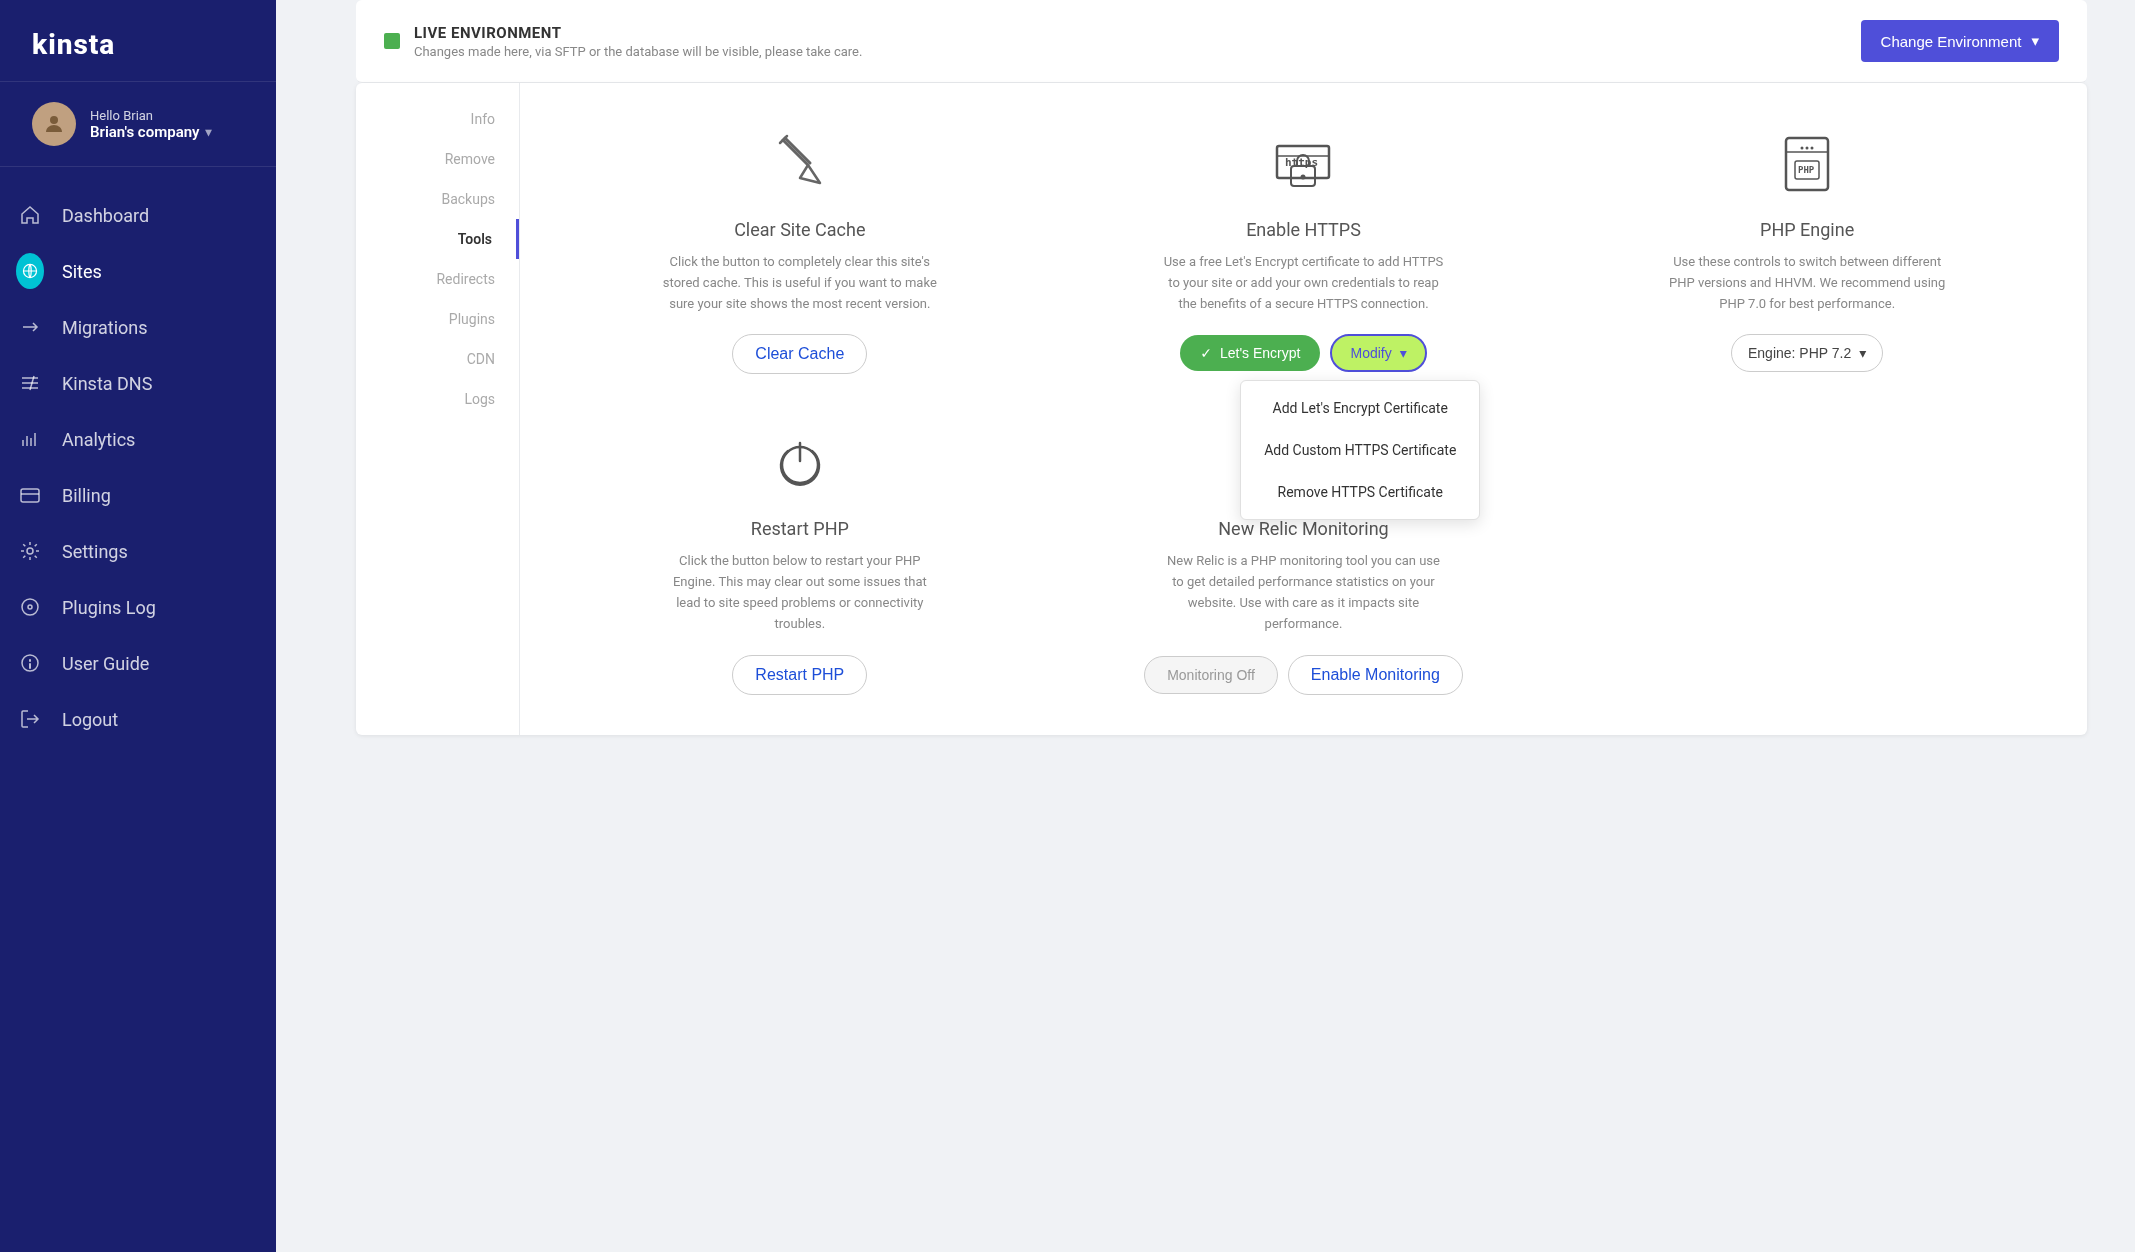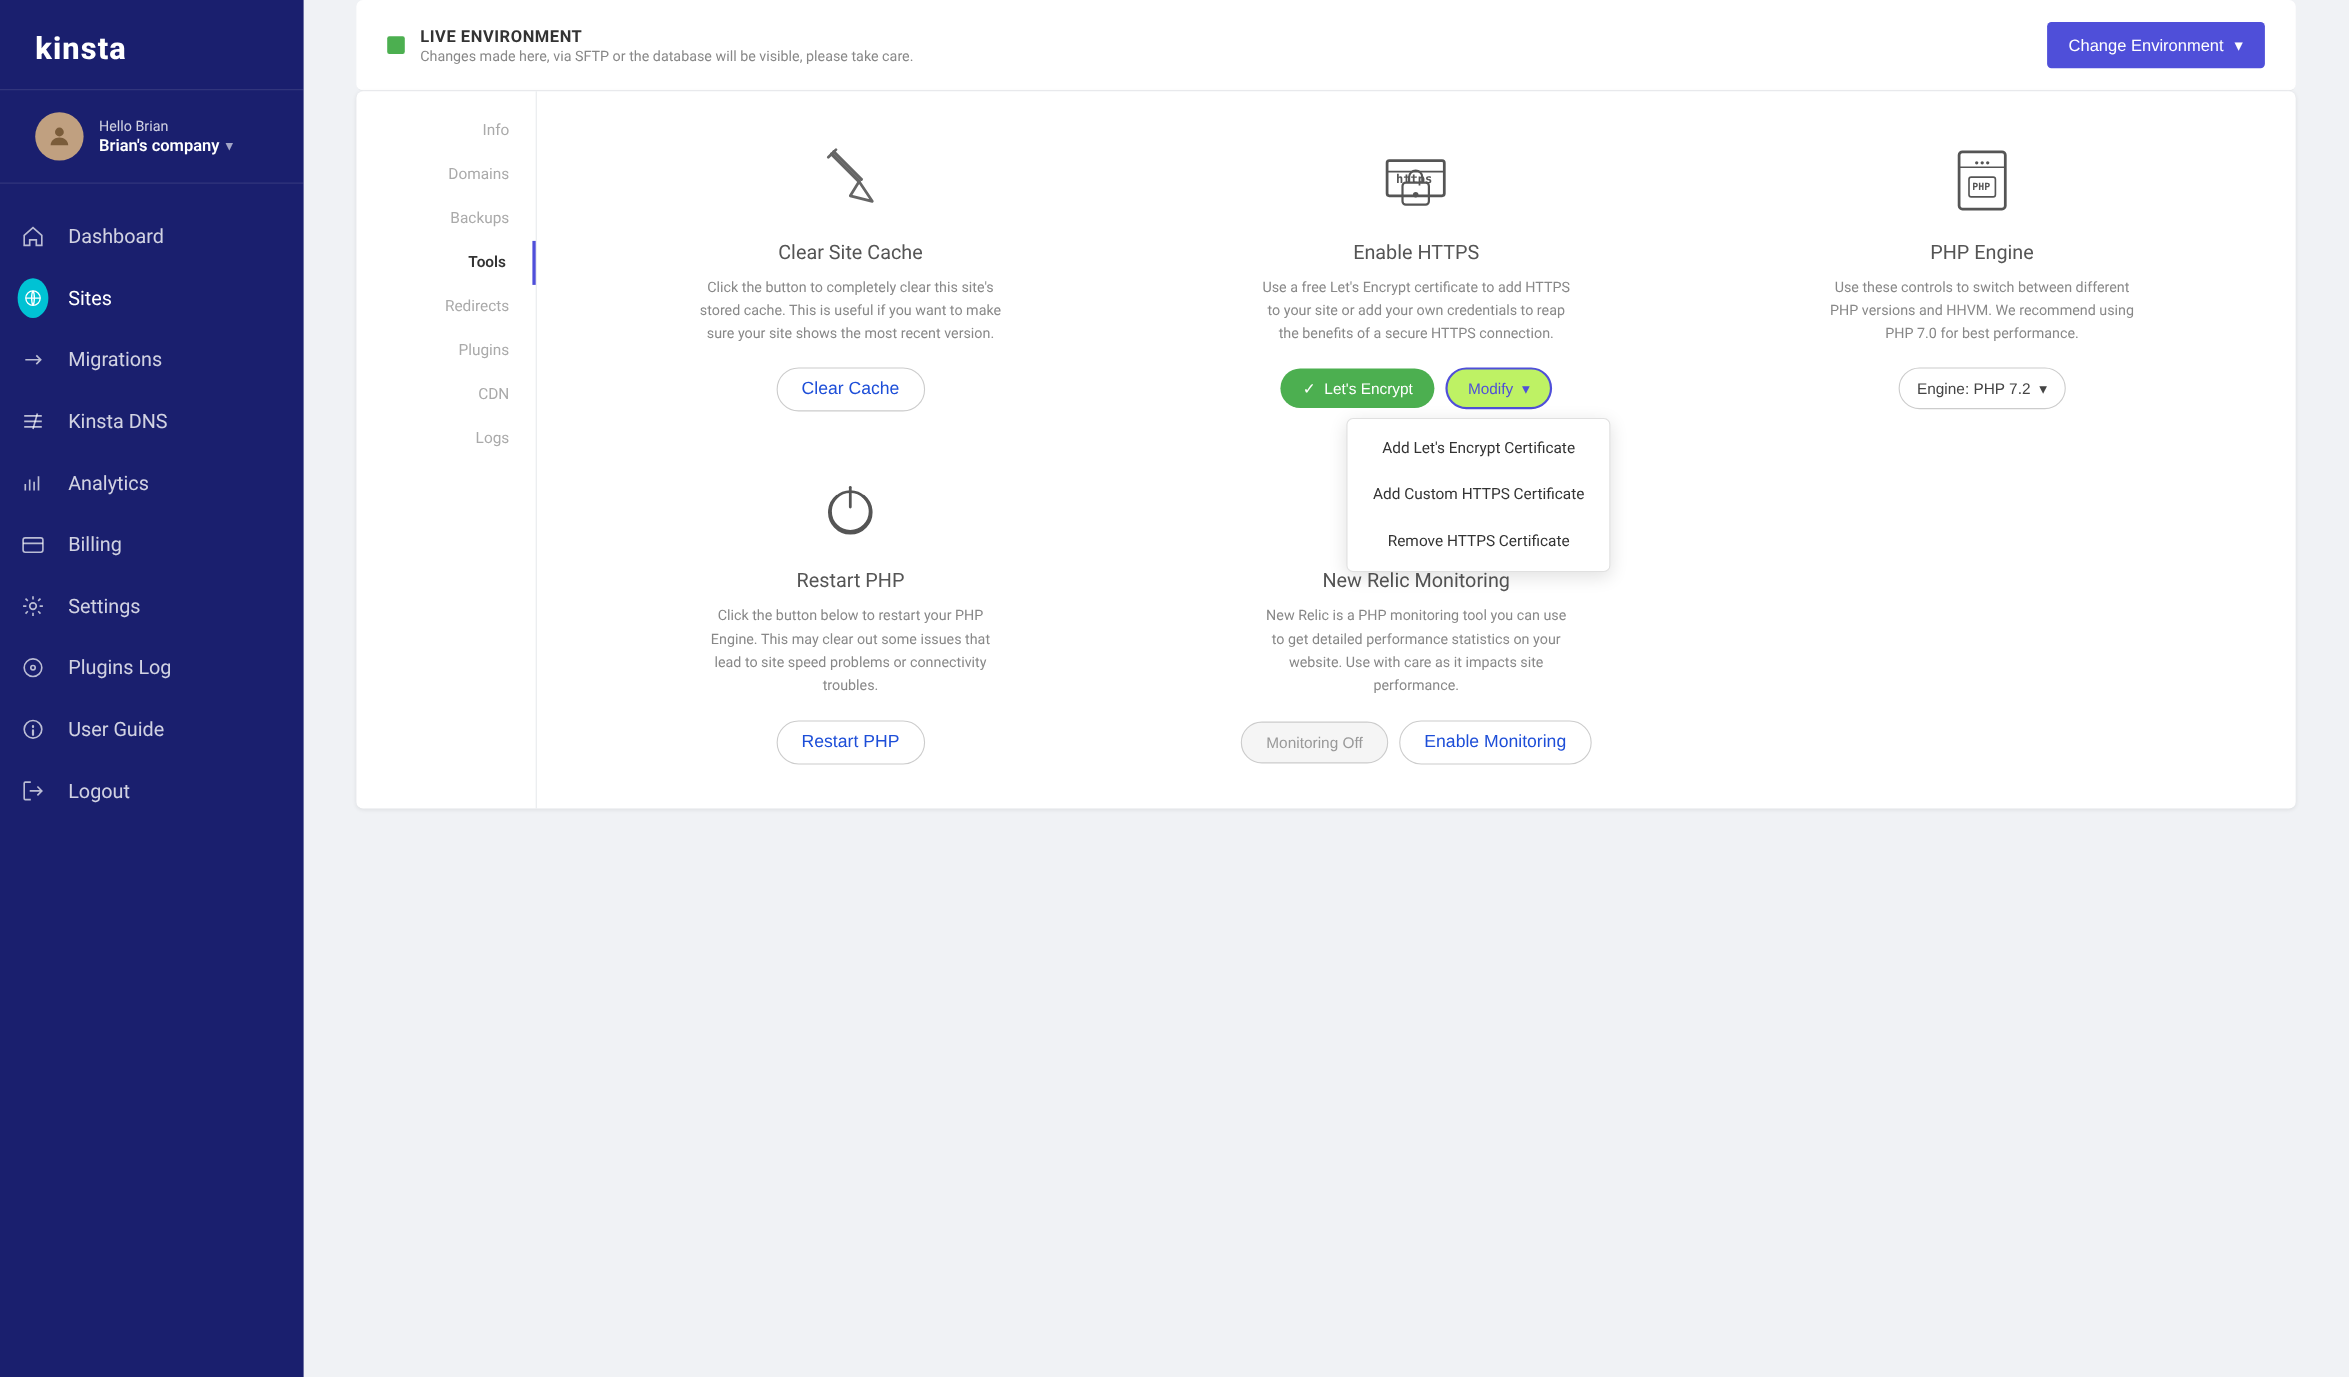--- a/index.html
+++ b/index.html
@@ -92,20 +92,21 @@
     }
     .main-header h1 {
       font-size: 32px;
       font-weight: 400;
       color: #555;
     }
     .main-content {
       flex: 1;
       overflow-y: auto;
       padding: 0 48px 59px;
+      margin-left: 32px;
     }
 
     
     .env-banner {
       background: white;
       border-radius: 6px;
       padding: 20px 28px;
       display: flex;
       align-items: center;
       justify-content: space-between;
@@ -431,21 +432,21 @@
       <button class="change-env-btn">
         <span>Change Environment</span>
         <span>▾</span>
       </button>
     </div>
 
     <div class="site-panel">
 
       <div class="site-subnav">
         <div class="site-subnav-item">Info</div>
-        <div class="site-subnav-item">Domains</div>
+        <div class="site-subnav-item">Remove</div>
         <div class="site-subnav-item">Backups</div>
         <div class="site-subnav-item active">Tools</div>
         <div class="site-subnav-item">Redirects</div>
         <div class="site-subnav-item">Plugins</div>
         <div class="site-subnav-item">CDN</div>
         <div class="site-subnav-item">Logs</div>
       </div>
 
       <div class="site-main">
         <div class="tools-grid">

